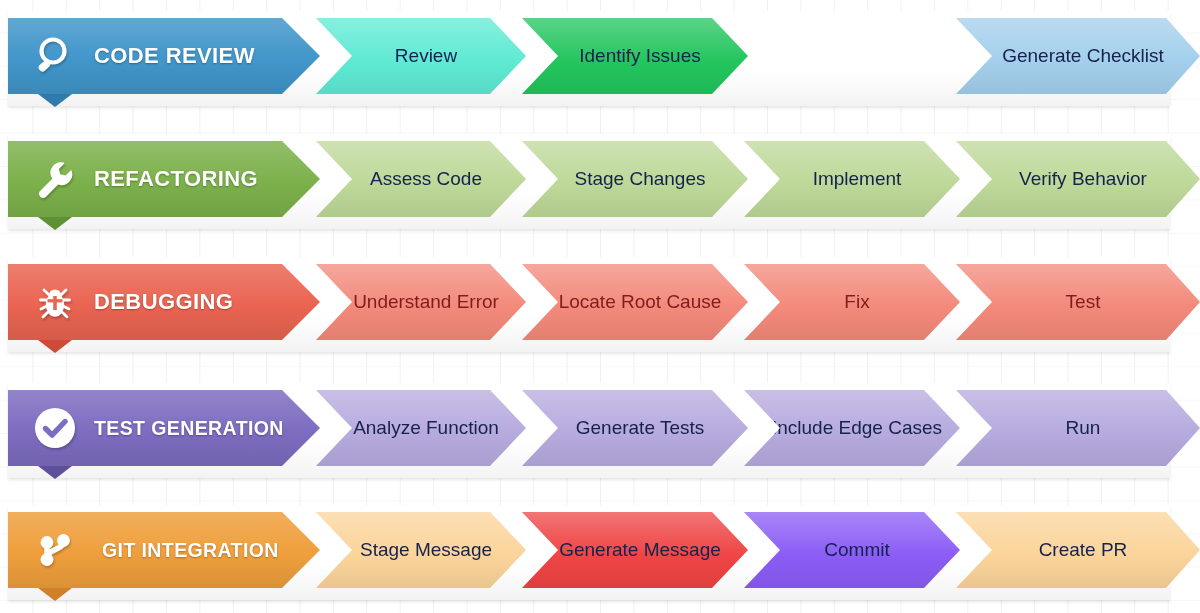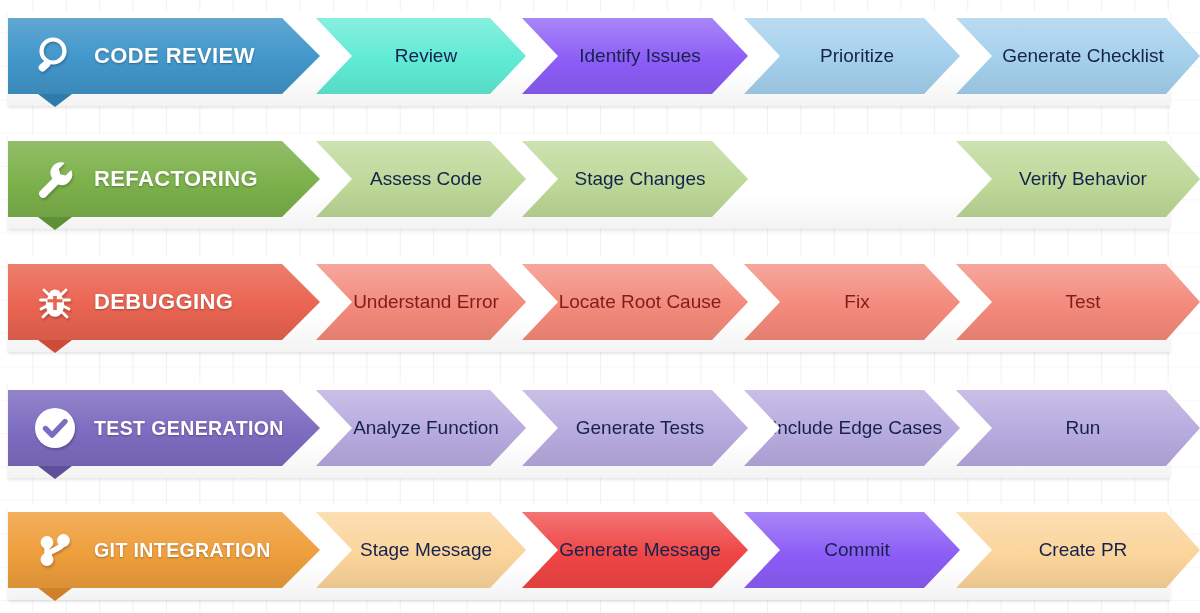--- a/index.html
+++ b/index.html
@@ -157,25 +157,22 @@
         <svg width="46" height="46" viewBox="0 0 46 46">
           <circle cx="21" cy="18" r="11.5" fill="none" stroke="#ffffff" stroke-width="4.2"></circle>
           <rect x="6" y="29" width="13" height="7.6" rx="3.8" fill="#ffffff" transform="rotate(-42 12.5 32.8)"></rect>
         </svg>
       </span>
       <span class="title">CODE REVIEW</span>
     </div>
     <div class="step" style="left:316px;  width:210px; background:#5eead4;">
       <span class="lbl">Review</span>
     </div>
-    <div class="step" style="left:522px;  width:226px; background:#8b5cf6;">
+    <div class="step" style="left:522px;  width:226px; background:#22c55e;">
       <span class="lbl">Identify Issues</span>
-    </div>
-    <div class="step" style="left:744px;  width:216px; background:#a3cfec;">
-      <span class="lbl">Prioritize</span>
     </div>
     <div class="step last" style="left:956px; width:244px; background:#a3cfec;">
       <span class="lbl">Generate Checklist</span>
     </div>
   </div>
 
   <div class="row" style="top:141px;">
     <div class="paper"></div>
     <div class="tail" style="background:#5e9136;"></div>
     <div class="hdr" style="background:#7cb14b;text-align:center;">
@@ -184,20 +181,23 @@
           <path d="M31.5 6.5a10.6 10.6 0 0 0-11.2 16.2L8.6 34.4a4.2 4.2 0 1 0 5.9 5.9l11.7-11.7A10.6 10.6 0 0 0 39.2 14l-5.6 5.6-5.3-1.4-1.4-5.3 5.6-5.6z" fill="#ffffff"></path>
         </svg>
       </span>
       <span class="title">REFACTORING</span>
     </div>
     <div class="step" style="left:316px;  width:210px; background:#bdd898;">
       <span class="lbl">Assess Code</span>
     </div>
     <div class="step" style="left:522px;  width:226px; background:#bdd898;">
       <span class="lbl">Stage Changes</span>
+    </div>
+    <div class="step" style="left:744px;  width:216px; background:#bdd898;">
+      <span class="lbl">Implement</span>
     </div>
     <div class="step last" style="left:956px; width:244px; background:#bdd898;">
       <span class="lbl">Verify Behavior</span>
     </div>
   </div>
 
   <div class="row" style="top:264px;">
     <div class="paper"></div>
     <div class="tail" style="background:#cf4b39;"></div>
     <div class="hdr" style="background:#ea6451;">
@@ -253,21 +253,21 @@
       <span class="lbl">Include Edge Cases</span>
     </div>
     <div class="step last" style="left:956px; width:244px; background:#b6aade;">
       <span class="lbl">Run</span>
     </div>
   </div>
 
   <div class="row" style="top:512px;">
     <div class="paper"></div>
     <div class="tail" style="background:#d1802a;"></div>
-    <div class="hdr" style="background:#ef9f3c;">
+    <div class="hdr" style="background:#ef9f3c;gap:8px;">
       <span class="ico">
         <svg width="46" height="46" viewBox="0 0 46 46">
           <g stroke="#ffffff" stroke-width="5.4" stroke-linecap="round" fill="none">
             <path d="M15 17v12"></path>
             <path d="M31 15c0 8-16 8-16 15"></path>
           </g>
           <circle cx="15" cy="15.5" r="6.4" fill="#ffffff"></circle>
           <circle cx="15" cy="32.5" r="6.4" fill="#ffffff"></circle>
           <circle cx="31.5" cy="13.5" r="6.4" fill="#ffffff"></circle>
         </svg>

